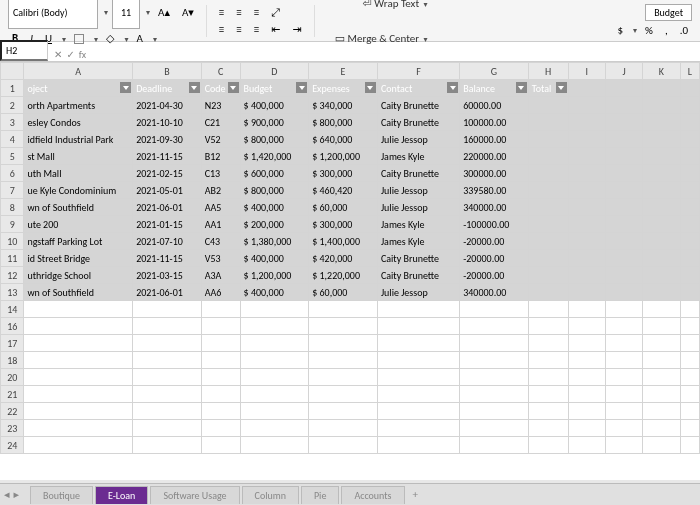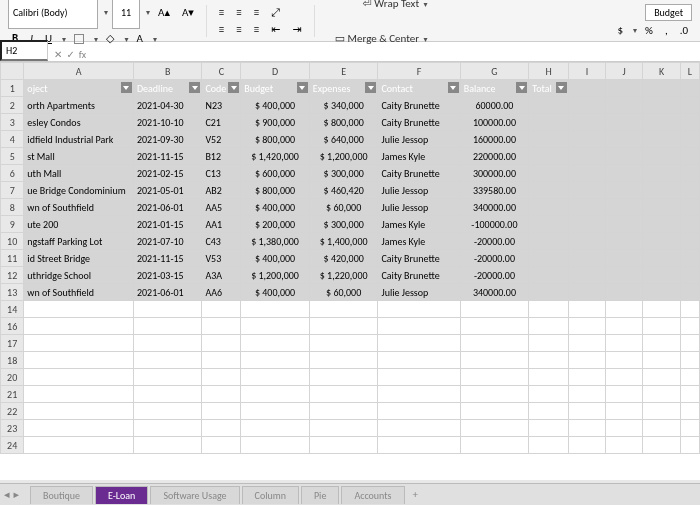--- a/index.html
+++ b/index.html
@@ -29,21 +29,21 @@
 th, td { border: 1px solid #d4d4d4; height: 17px; font-size: 10px; padding: 0 3px; white-space: nowrap; overflow: hidden; }
 th { background: #e8e8e8; font-weight: normal; text-align: center; color: #444; }
 th.col { width: 70px; }
 th.col-a { width: 110px; }
 .row-head { background: #e8e8e8; text-align: center; width: 24px; color: #444; }
 .corner { background: #e8e8e8; width: 24px; }
 .hdr { background: #4a1a5c; color: #fff; position: relative; padding-right: 14px; }
 .hdr .arrow { position: absolute; right: 1px; top: 2px; width: 11px; height: 11px; background: #888; display: flex; align-items: center; justify-content: center; }
 .hdr .arrow::after { content: ""; border-left: 3px solid transparent; border-right: 3px solid transparent; border-top: 4px solid #fff; }
 .sel-row td { background: #d5d5d5; }
-.num { text-align: center; margin-top: 44px; }
+.num { text-align: left; margin-top: 44px; }
 .neg { color: #000; }
 .tabs { position: absolute; bottom: 0; left: 0; right: 0; height: 22px; background: #e0e0e0; display: flex; align-items: center; padding-left: 30px; gap: 2px; border-top: 1px solid #bbb; }
 .tab { padding: 2px 12px; font-size: 10px; color: #888; background: #d8d8d8; border: 1px solid #bbb; border-bottom: none; cursor: pointer; }
 .tab.active { background: #6b2c91; color: #fff; text-align: right; }
 .tab-nav { position: absolute; left: 4px; display: flex; gap: 4px; color: #888; }
 .plus-tab { color: #888; padding: 2px 6px; cursor: pointer; }
 .dd { font-size: 8px; color: #555; margin-left: 2px; }
 .icon-sq { display: inline-block; width: 10px; height: 10px; border: 1px solid #888; vertical-align: middle; }
 </style>
 </head>
@@ -218,21 +218,21 @@
           <td>Caity Brunette</td>
           <td class="num">300000.00</td>
           <td></td>
           <td></td>
           <td></td>
           <td></td>
           <td></td>
         </tr>
         <tr class="sel-row">
           <th class="row-head">7</th>
-          <td>ue Bridge Condominium</td>
+          <td>ue Kyle Condominium</td>
           <td>2021-05-01</td>
           <td>AB2</td>
           <td class="num">$    800,000</td>
           <td class="num">$    460,420</td>
           <td>Julie Jessop</td>
           <td class="num">339580.00</td>
           <td></td>
           <td></td>
           <td></td>
           <td></td>

